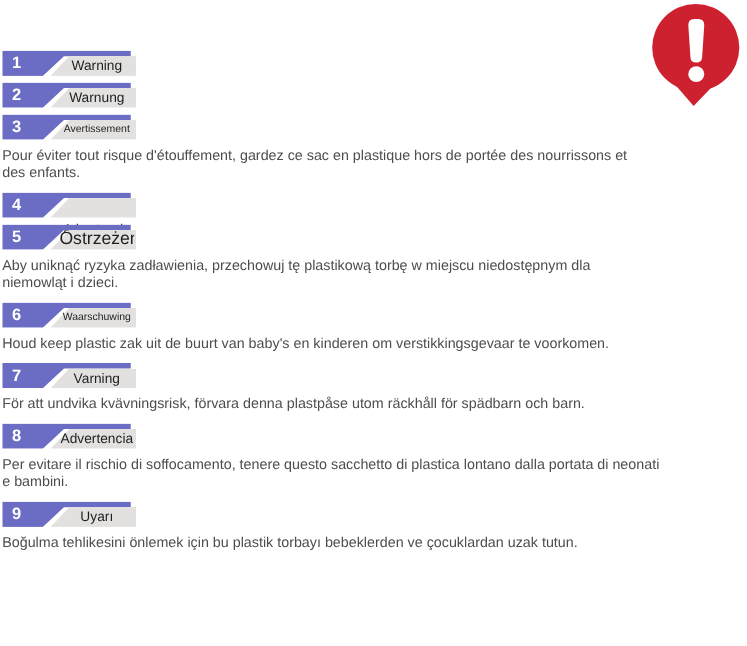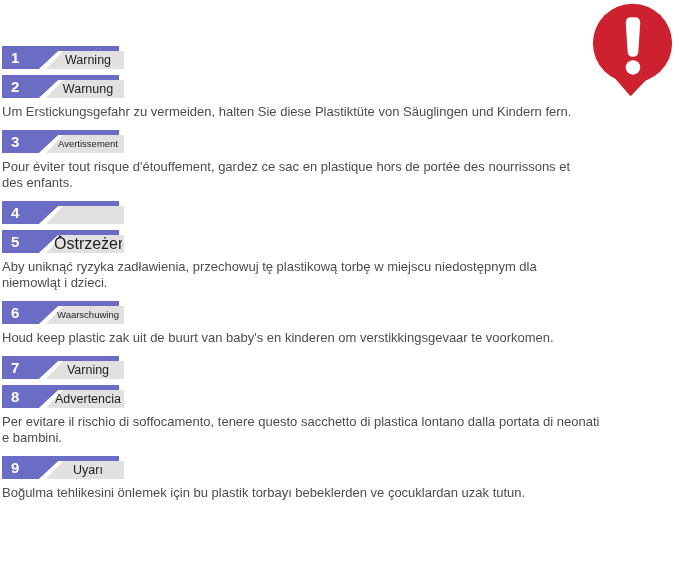--- a/index.html
+++ b/index.html
@@ -95,21 +95,20 @@
       </div>
     </section>
 
     <section>
       <div class="banner">
         <div class="banner-purple"></div>
         <div class="banner-gray"></div>
         <div class="banner-num">2</div>
         <div class="banner-label">Warnung</div>
       </div>
-      <p class="para">Um Erstickungsgefahr zu vermeiden, halten Sie diese Plastiktüte von Säuglingen und Kindern fern.</p>
     </section>
 
     <section>
       <div class="banner">
         <div class="banner-purple"></div>
         <div class="banner-gray"></div>
         <div class="banner-num">3</div>
         <div class="banner-label" style="font-size: 9.5px;">Avertissement</div>
       </div>
       <p class="para">Pour éviter tout risque d'étouffement, gardez ce sac en plastique hors de portée des nourrissons et
@@ -146,20 +145,21 @@
       <p class="para">Houd keep plastic zak uit de buurt van baby's en kinderen om verstikkingsgevaar te voorkomen.</p>
     </section>
 
     <section>
       <div class="banner">
         <div class="banner-purple"></div>
         <div class="banner-gray"></div>
         <div class="banner-num">7</div>
         <div class="banner-label">Varning</div>
       </div>
+      <p class="para">För att undvika kvävningsrisk, förvara denna plastpåse utom räckhåll för spädbarn och barn.</p>
     </section>
 
     <section>
       <div class="banner">
         <div class="banner-purple"></div>
         <div class="banner-gray"></div>
         <div class="banner-num">8</div>
         <div class="banner-label">Advertencia</div>
       </div>
       <p class="para">Per evitare il rischio di soffocamento, tenere questo sacchetto di plastica lontano dalla portata di neonati

